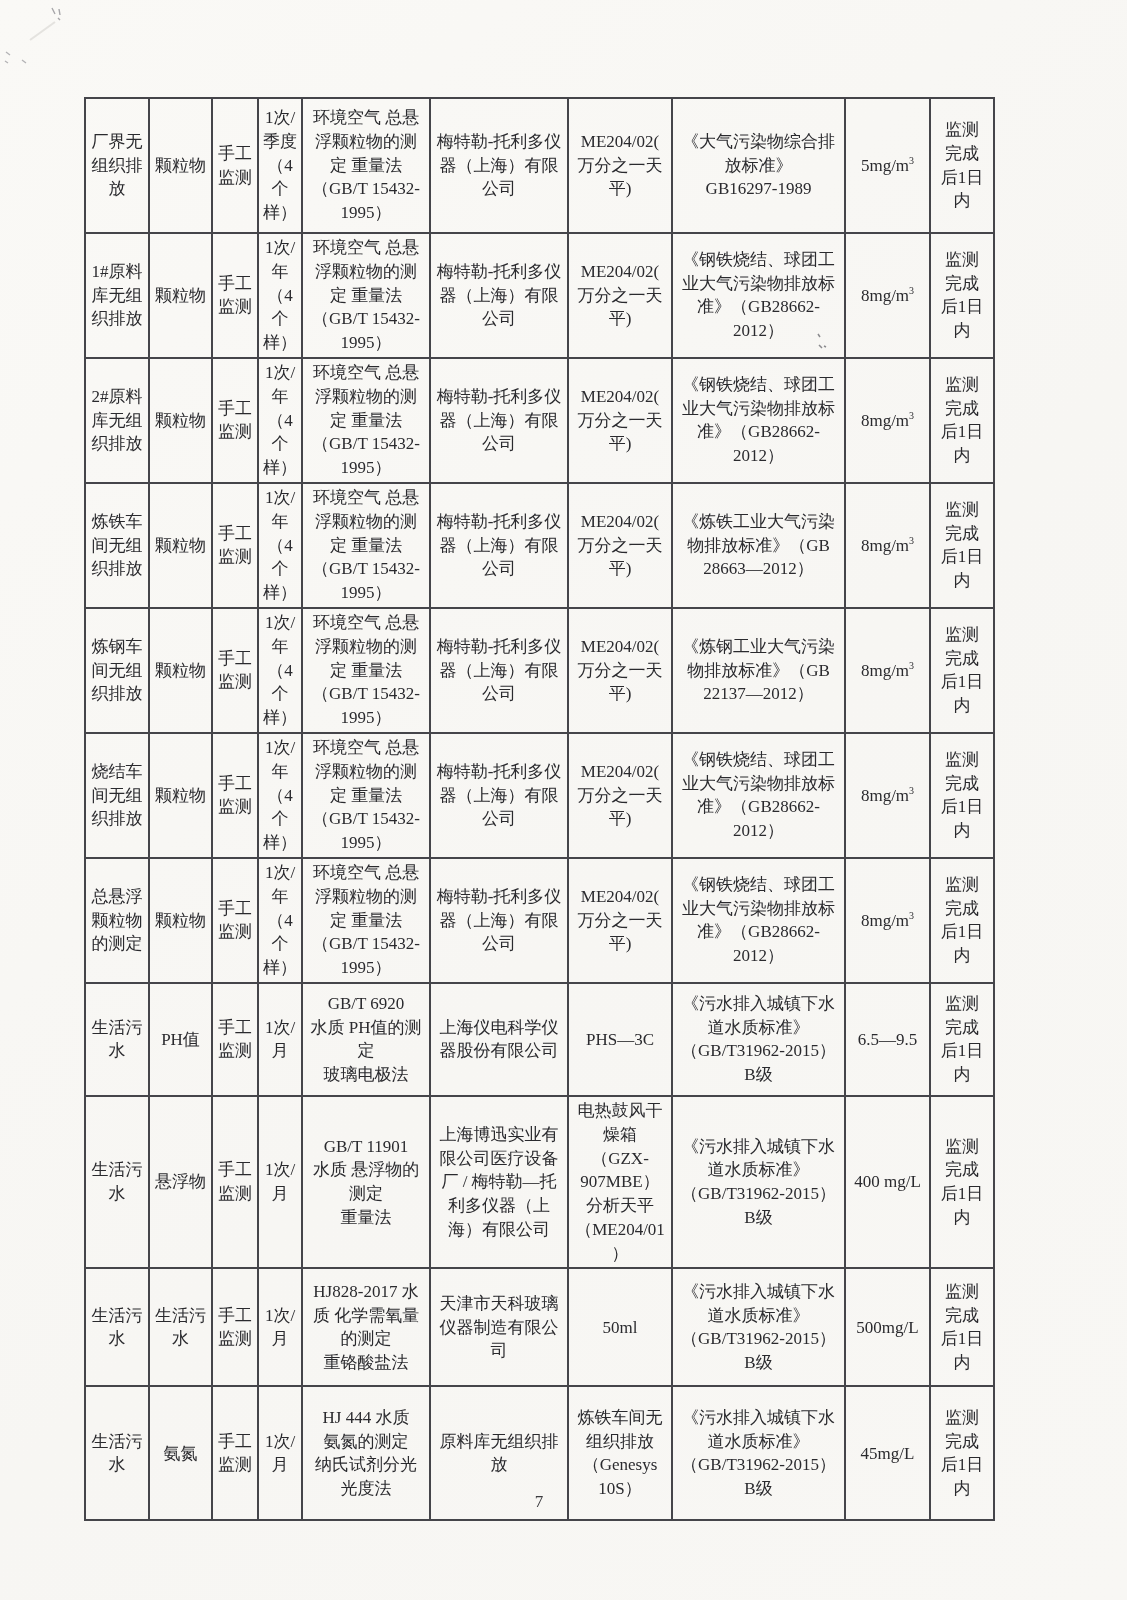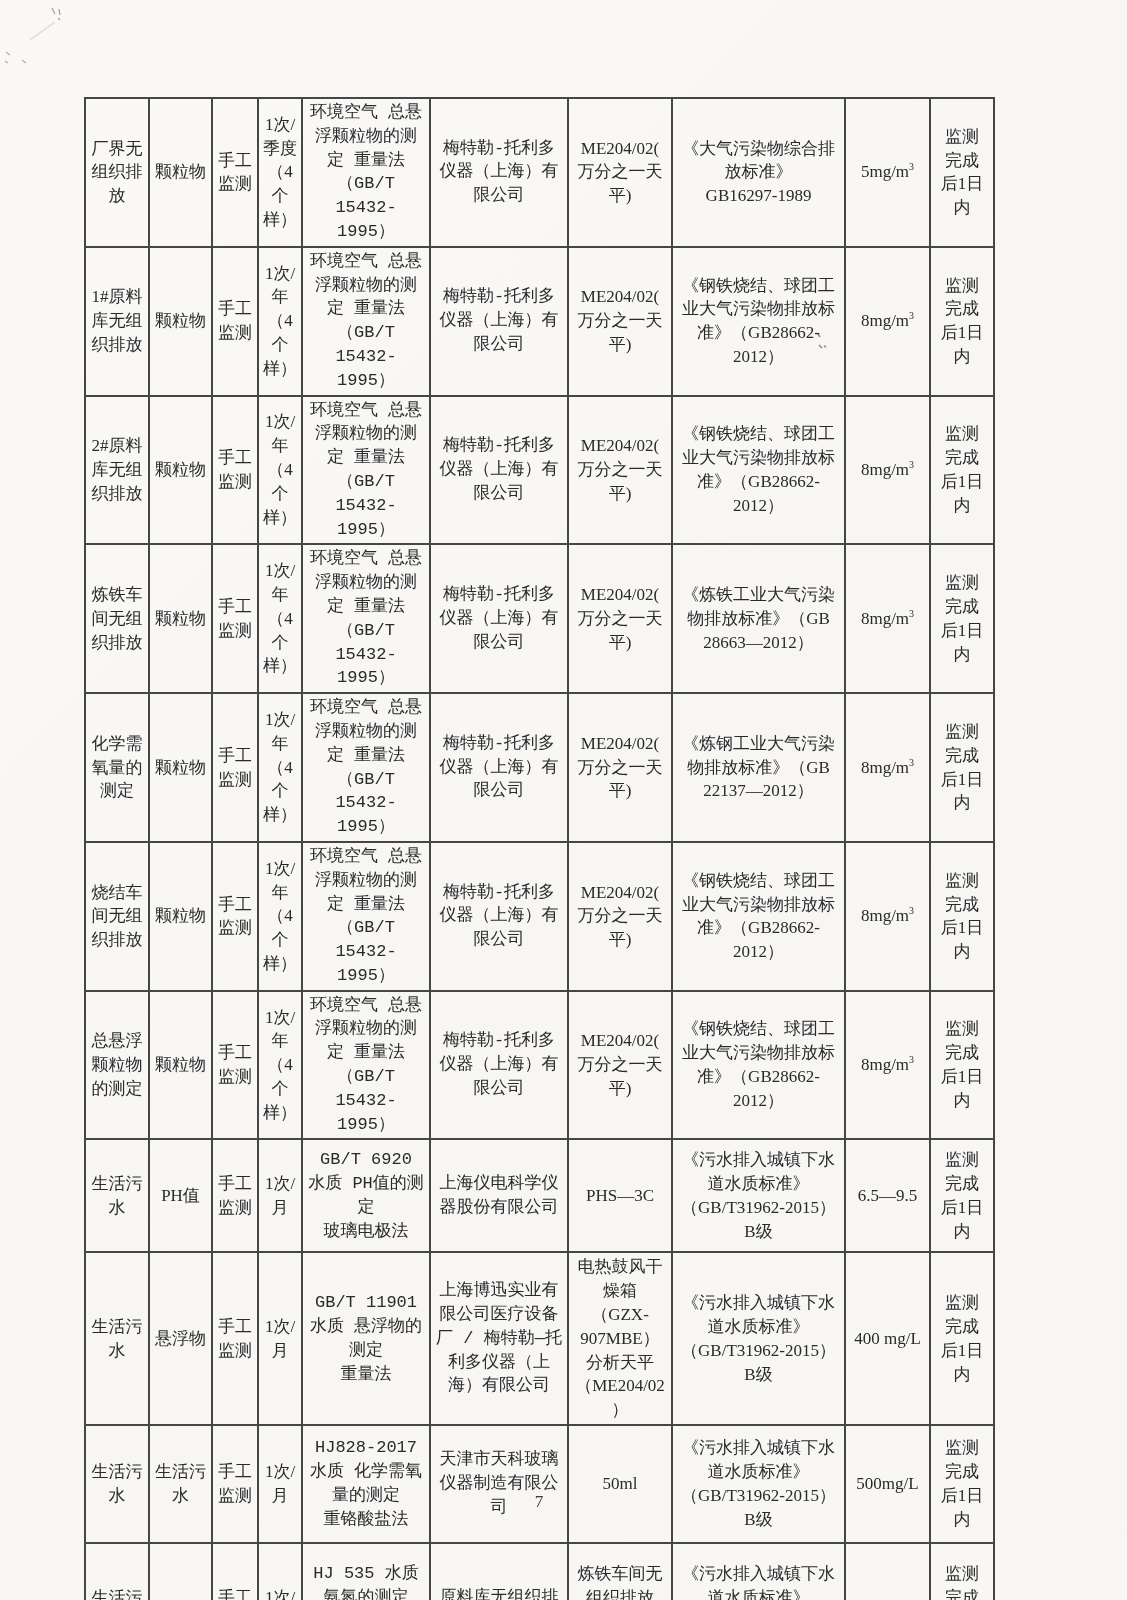--- a/index.html
+++ b/index.html
@@ -33,21 +33,21 @@
   tr:nth-child(2){height:118px}
   tr:nth-child(3){height:118px}
   tr:nth-child(4){height:118px}
   tr:nth-child(5){height:119px}
   tr:nth-child(6){height:116px}
   tr:nth-child(7){height:118px}
   tr:nth-child(8){height:113px}
   tr:nth-child(9){height:147px}
   tr:nth-child(10){height:118px}
   tr:nth-child(11){height:134px}
-  td.c-method,td.c-mfr{font-size:16.5px;font-family:Liberation Mono, monospace;}
+  td.c-method,td.c-mfr{font-size:16.5px;}
   td.c-std{font-size:16.5px;}
   td.c-limit sup{font-size:10px;vertical-align:super;}
   .page-number{
     position:absolute;left:524px;top:1492px;width:30px;
     text-align:center;font-size:17px;color:#3a3a3e;
   }
 </style>
 </head>
 <body>
 
@@ -139,21 +139,21 @@
     <td class="c-inst"><span>ME204/02(万分之一天平)</span></td>
     <td class="c-std"><span>《炼铁工业大气污染物排放标准》（GB 28663—2012）</span></td>
     <td class="c-limit"><span>8mg/m</span><sup>3</sup></td>
     <td class="c-deadline"><span>监测
 完成
 后1日
 内</span></td>
   </tr>
 
   <tr>
-    <td class="c-point"><span>化学需氧量的测定</span></td>
+    <td class="c-point"><span>炼钢车间无组织排放</span></td>
     <td class="c-poll"><span>颗粒物</span></td>
     <td class="c-mode"><span>手工监测</span></td>
     <td class="c-freq"><span>1次/年（4个样）</span></td>
     <td class="c-method"><span>环境空气 总悬浮颗粒物的测定 重量法
 （GB/T 15432-1995）</span></td>
     <td class="c-mfr"><span>梅特勒-托利多仪器（上海）有限公司</span></td>
     <td class="c-inst"><span>ME204/02(万分之一天平)</span></td>
     <td class="c-std"><span>《炼钢工业大气污染物排放标准》（GB 22137—2012）</span></td>
     <td class="c-limit"><span>8mg/m</span><sup>3</sup></td>
     <td class="c-deadline"><span>监测
@@ -220,21 +220,21 @@
     <td class="c-point"><span>生活污水</span></td>
     <td class="c-poll"><span>悬浮物</span></td>
     <td class="c-mode"><span>手工监测</span></td>
     <td class="c-freq"><span>1次/月</span></td>
     <td class="c-method"><span>GB/T 11901
 水质 悬浮物的测定
 重量法</span></td>
     <td class="c-mfr"><span>上海博迅实业有限公司医疗设备厂 / 梅特勒—托利多仪器（上海）有限公司</span></td>
     <td class="c-inst"><span>电热鼓风干燥箱
 （GZX-907MBE）分析天平
-（ME204/02）</span></td>
+（ME204/01）</span></td>
     <td class="c-std"><span>《污水排入城镇下水道水质标准》
 （GB/T31962-2015）
 B级</span></td>
     <td class="c-limit"><span>400 mg/L</span><sup></sup></td>
     <td class="c-deadline"><span>监测
 完成
 后1日
 内</span></td>
   </tr>
 
@@ -255,21 +255,21 @@
 完成
 后1日
 内</span></td>
   </tr>
 
   <tr>
     <td class="c-point"><span>生活污水</span></td>
     <td class="c-poll"><span>氨氮</span></td>
     <td class="c-mode"><span>手工监测</span></td>
     <td class="c-freq"><span>1次/月</span></td>
-    <td class="c-method"><span>HJ 535 水质
+    <td class="c-method"><span>HJ 444 水质
 氨氮的测定
 纳氏试剂分光光度法</span></td>
     <td class="c-mfr"><span>原料库无组织排放</span></td>
     <td class="c-inst"><span>炼铁车间无组织排放
 （Genesys 10S）</span></td>
     <td class="c-std"><span>《污水排入城镇下水道水质标准》
 （GB/T31962-2015）
 B级</span></td>
     <td class="c-limit"><span>45mg/L</span><sup></sup></td>
     <td class="c-deadline"><span>监测

